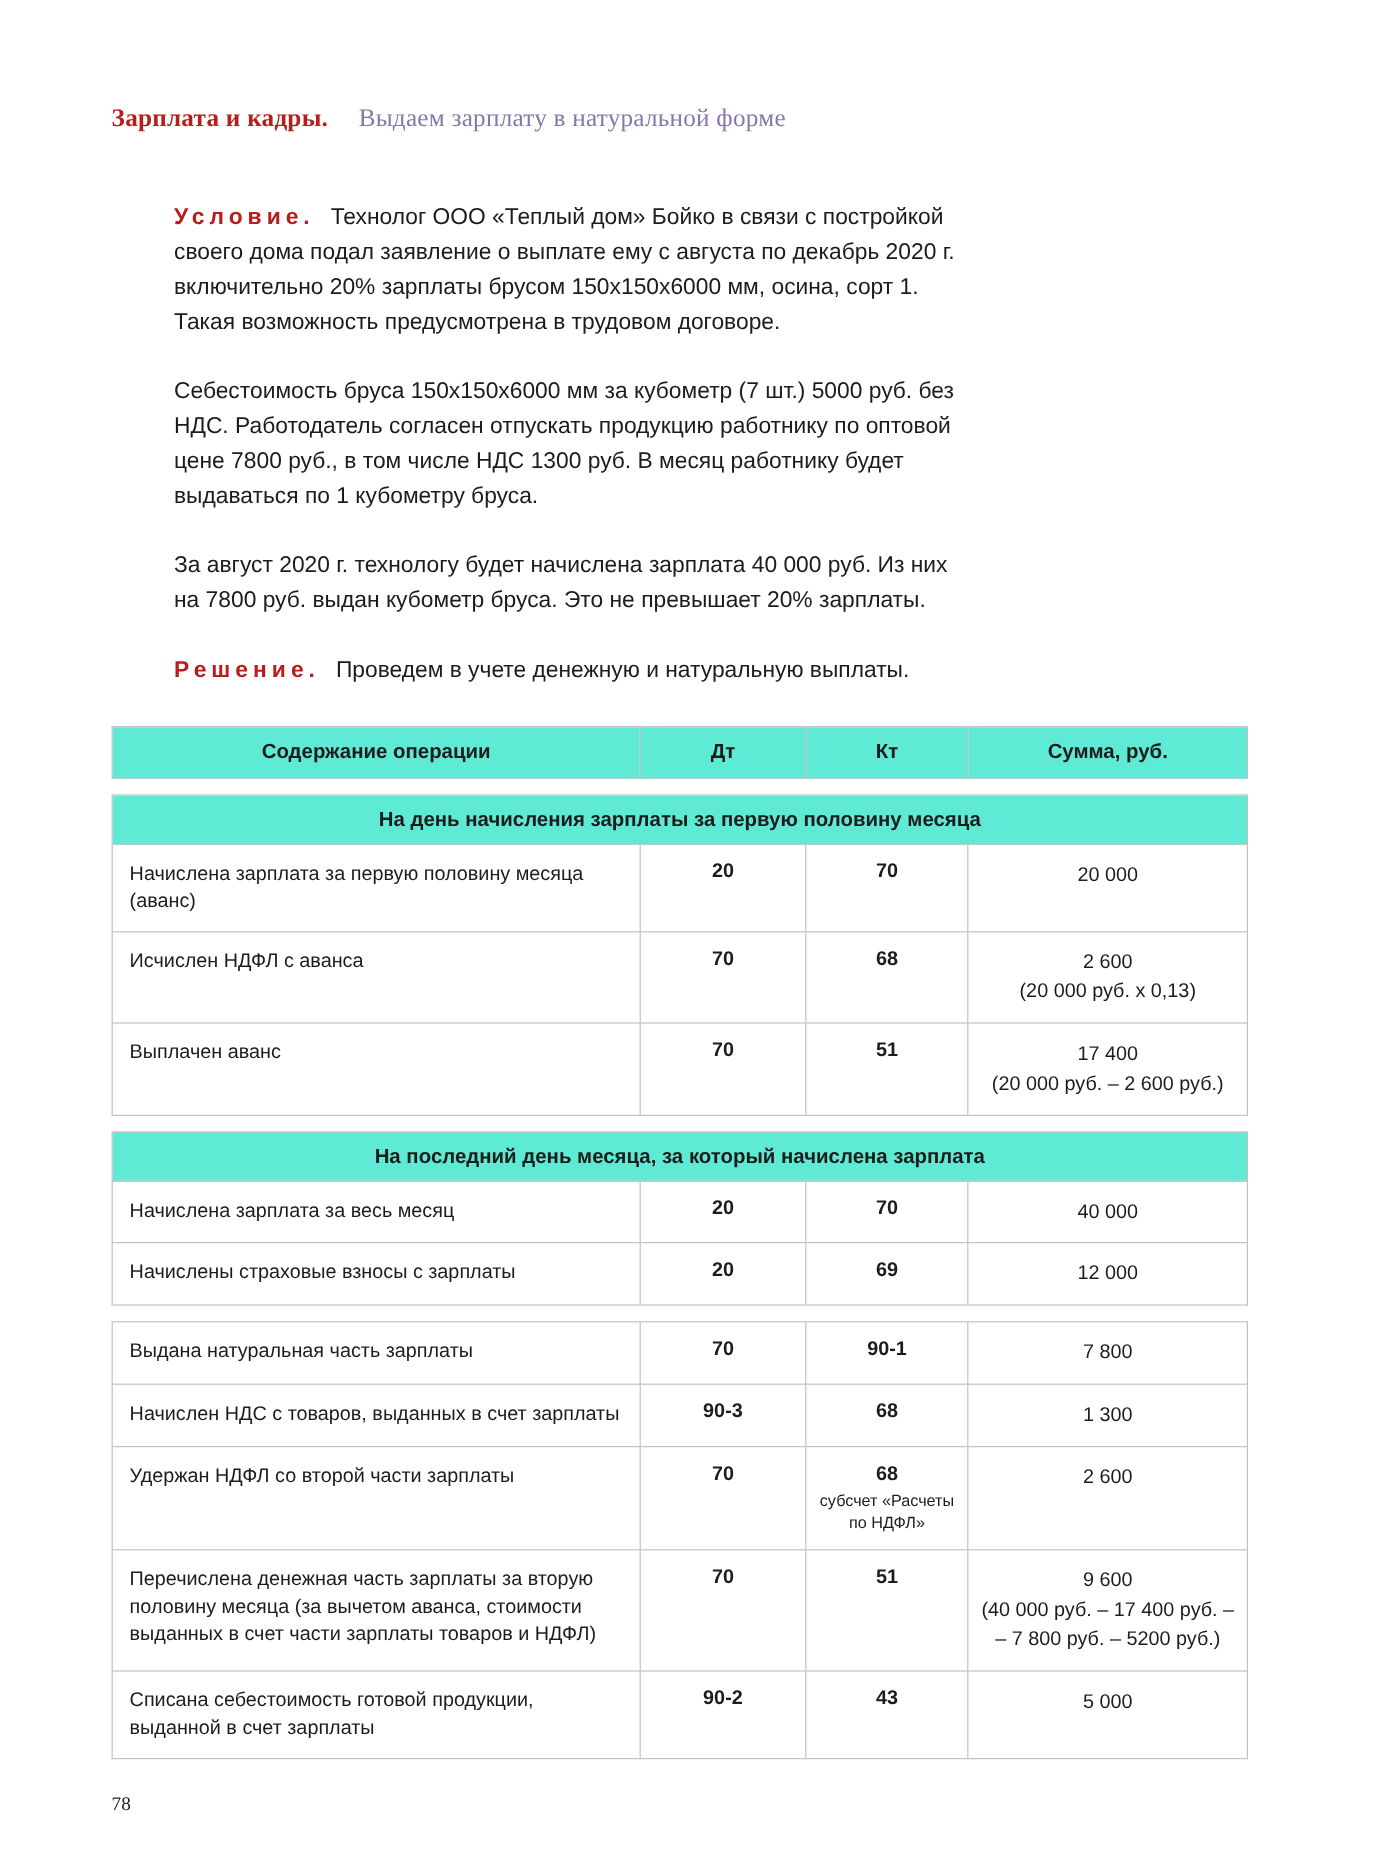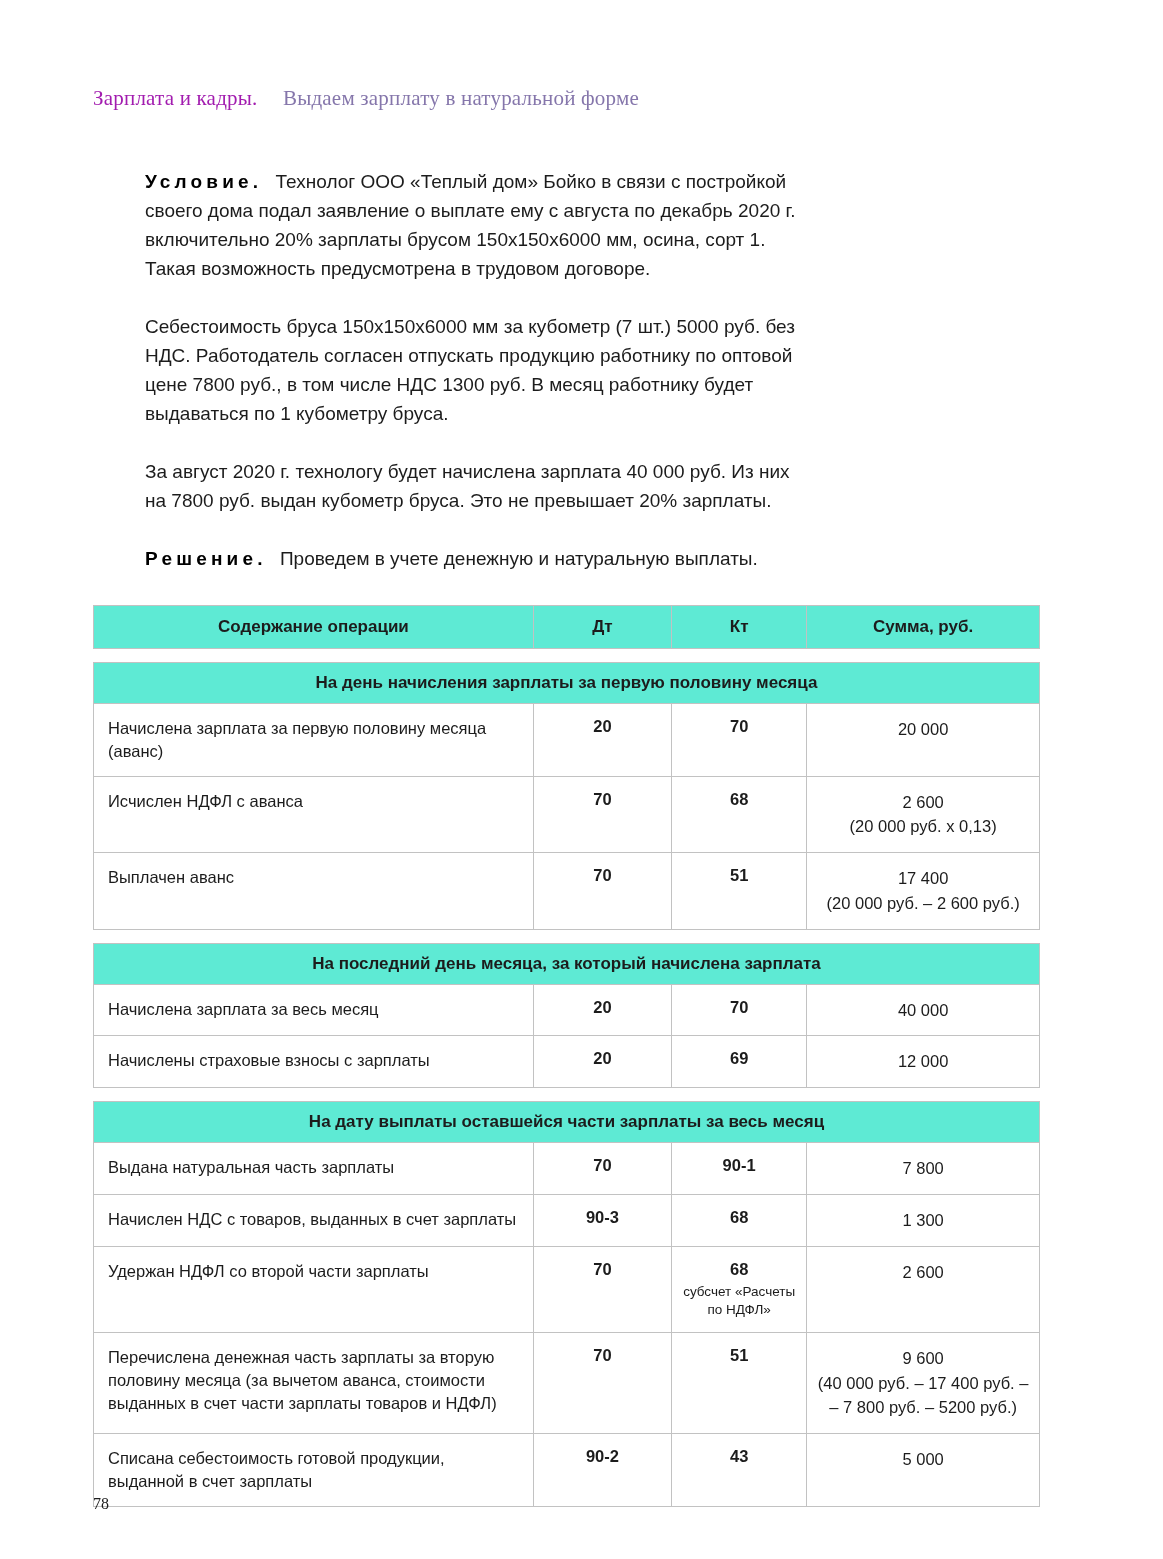--- a/index.html
+++ b/index.html
@@ -15,34 +15,34 @@
     overflow: hidden;
   }
 
   
   .running-head {
     margin: 86px 0 0 93px;
     font-family: "Liberation Serif", "DejaVu Serif", serif;
     font-size: 21px;
     letter-spacing: 0.2px;
   }
-  .rh-bold { font-weight: normal; color: #a21caf; }
+  .rh-bold { font-weight: bold; color: #b91c1c; }
   .rh-light { color: #8576ab; margin-left: 20px; }
 
   
   .content {
     margin: 56px 0 0 145px;
     width: 652px;
     font-size: 19px;
     line-height: 29px;
   }
   .example-title { margin-bottom: 28px; }
   .label { letter-spacing: 0.22em; font-weight: bold; }
   .label.red { color: #de3a26; }
-  .label.black { color: #000000; }
+  .label.black { color: #b91c1c; }
   .label { margin-right: 8px; }
   .bold { font-weight: bold; }
   .para { margin-bottom: 29px; }
   .para.solution { margin-top: 16px; margin-bottom: 0; }
 
   
   .table-area {
     margin: 32px 0 0 93px;
     width: 947px;
   }
@@ -230,23 +230,20 @@
         </table>
         <table class="acct-table section-table">
           <colgroup>
             <col style="width: 46.5%;">
             <col style="width: 14.6%;">
             <col style="width: 14.3%;">
             <col style="width: 24.6%;">
           </colgroup>
           <tbody>
             <tr>
-              <td colspan="4" class="section-title">На дату выплаты оставшейся части зарплаты за весь месяц</td>
-            </tr>
-            <tr>
               <td class="op-cell">Выдана натуральная часть зарплаты</td>
               <td class="num-cell">70</td>
               <td class="num-cell">
                 <div>90-1</div>
               </td>
               <td class="sum-cell">
                 <div>7 800</div>
               </td>
             </tr>
             <tr>

